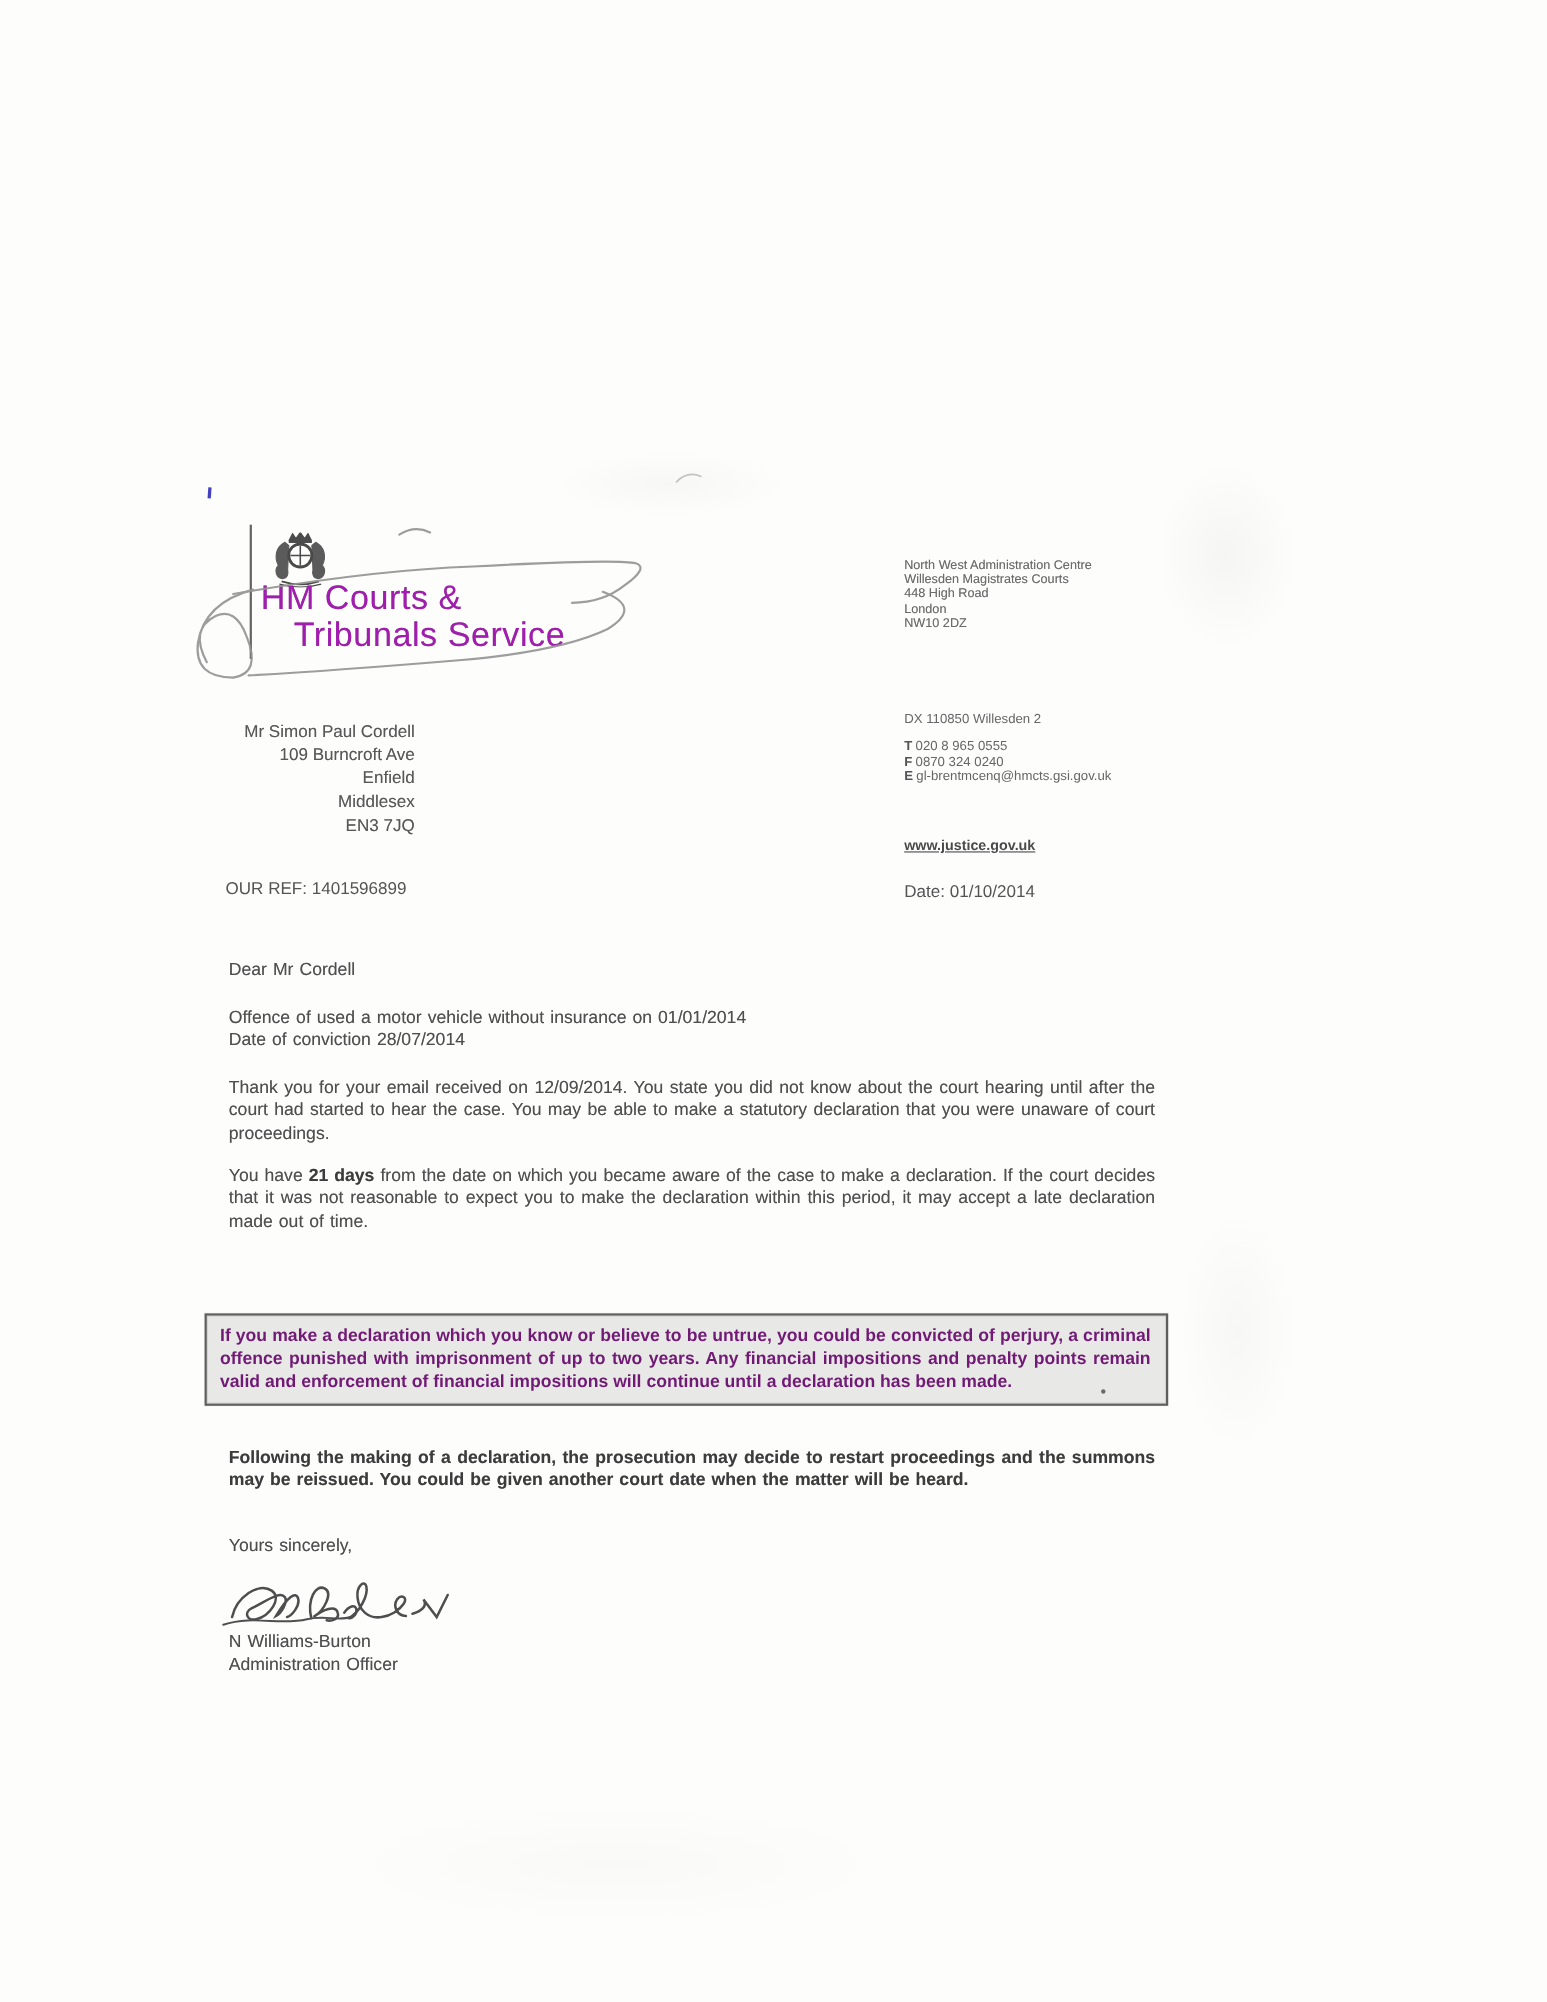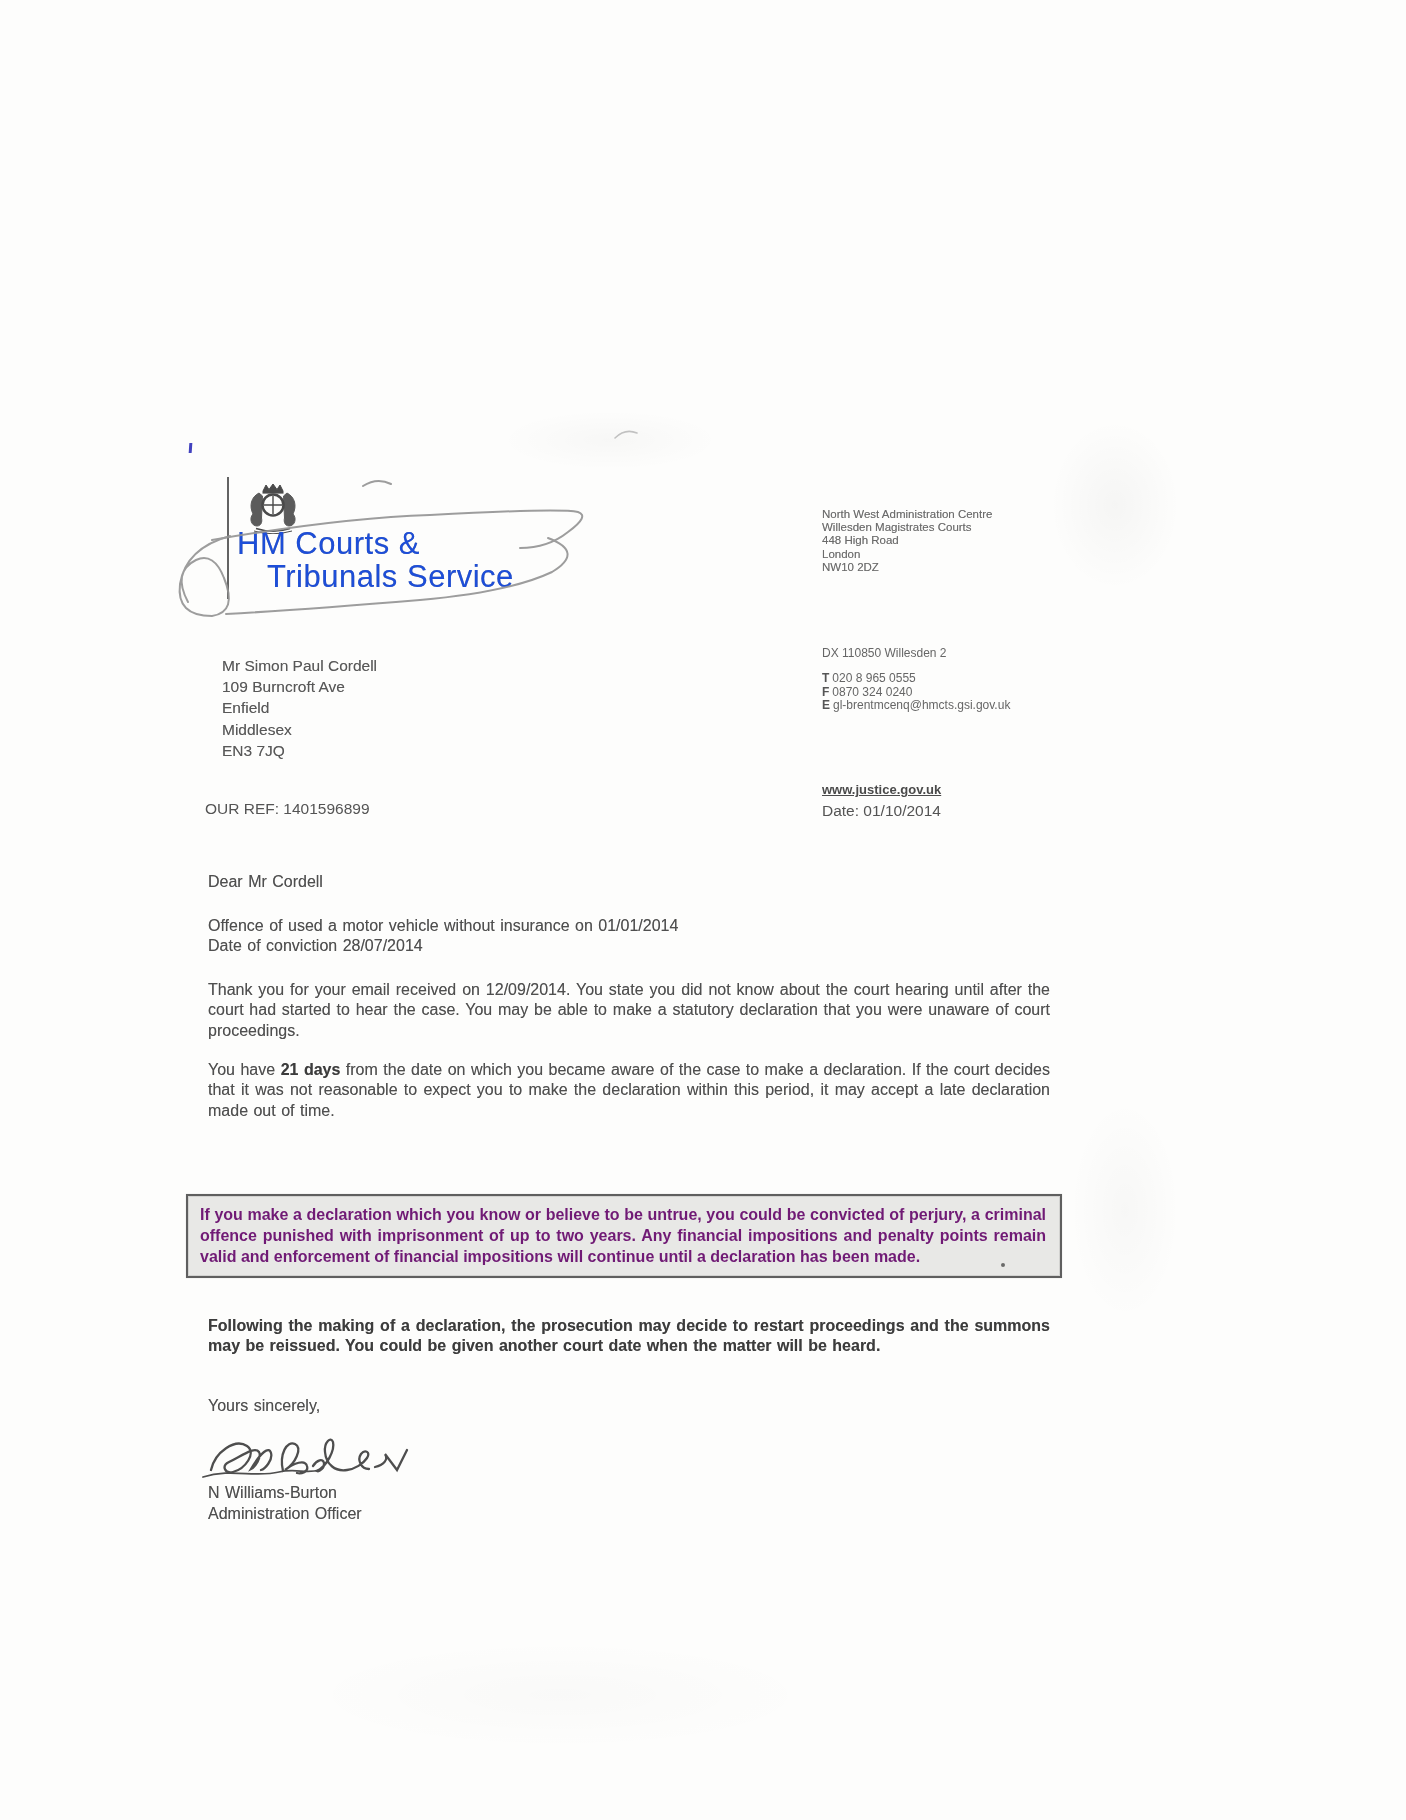--- a/index.html
+++ b/index.html
@@ -9,31 +9,31 @@
     font-family:"Liberation Sans", sans-serif;
     color:#4f4f4f;
   }
   .abs{position:absolute;}
   
   .blue-mark{width:3px;height:10px;background:#2d2db8;transform:rotate(4deg);opacity:.9;}
   .fold-line{width:2px;height:122px;background:#3c3c3c;opacity:.8;}
   .dot{width:4px;height:4px;border-radius:50%;background:#4a4a4a;opacity:.8;}
   .smudge{border-radius:50%;pointer-events:none;}
   
-  .logo-line{color:#1d4ed8;letter-spacing:.5px;line-height:1;text-shadow:0 0 .6px rgba(90,90,90,.55);}
+  .logo-line{color:#a21caf;letter-spacing:.5px;line-height:1;text-shadow:0 0 .6px rgba(90,90,90,.55);}
   .logo-line1{font-size:31px;}
   .logo-line2{font-size:31px;}
   
   .sender{font-size:11.5px;line-height:13.2px;color:#6b6b6b;text-shadow:0 0 .4px rgba(110,110,110,.5);}
   .dx{font-size:12px;color:#666;text-align:right;}
   .contact{font-size:12px;line-height:13.5px;color:#666;}
   .contact b{color:#555;margin-right:3px;}
   .website{font-size:13px;font-weight:bold;color:#4a4a4a;text-decoration:underline;}
   
-  .recipient{font-size:15.5px;line-height:21.2px;color:#585858;text-shadow:0 0 .4px rgba(100,100,100,.5);}
+  .recipient{font-size:15.5px;line-height:21.2px;color:#585858;text-shadow:0 0 .4px rgba(100,100,100,.5);text-align:right;}
   .refline{font-size:15.5px;color:#545454;}
   
   .bodytext{font-size:16px;line-height:20.4px;color:#4f4f4f;text-align:justify;
             text-shadow:0 0 .45px rgba(95,95,95,.55);word-spacing:1px;}
   .nowrapblock{text-align:left;}
   .boldtext{font-weight:bold;color:#3c3c3c;}
   .warnbox{
     background:#e8e8e6;border:2px solid #5f5f5f;
     box-shadow:inset 0 0 0 1px rgba(110,110,110,.18), 0 0 1px rgba(0,0,0,.2);
     padding:8px 14px 9px 12px;
@@ -90,21 +90,21 @@
     <div>NW10 2DZ</div>
   </div>
 
   <div class="abs dx" style="left:822px;top:646px;">DX 110850 Willesden 2</div>
   <div class="abs contact" style="left:822px;top:672px;">
     <div><b>T</b><span>020 8 965 0555</span></div>
     <div><b>F</b><span>0870 324 0240</span></div>
     <div><b>E</b><span>gl-brentmcenq@hmcts.gsi.gov.uk</span></div>
   </div>
 
-  <div class="abs website" style="left:822px;top:782px;">www.justice.gov.uk</div>
+  <div class="abs website" style="left:822px;top:761px;">www.justice.gov.uk</div>
 
   <div class="abs recipient" style="left:222px;top:655px;">
     <div>Mr Simon Paul Cordell</div>
     <div>109 Burncroft Ave</div>
     <div>Enfield</div>
     <div>Middlesex</div>
     <div>EN3 7JQ</div>
   </div>
 
   <div class="abs refline" style="left:205px;top:800px;">OUR REF: 1401596899</div>

